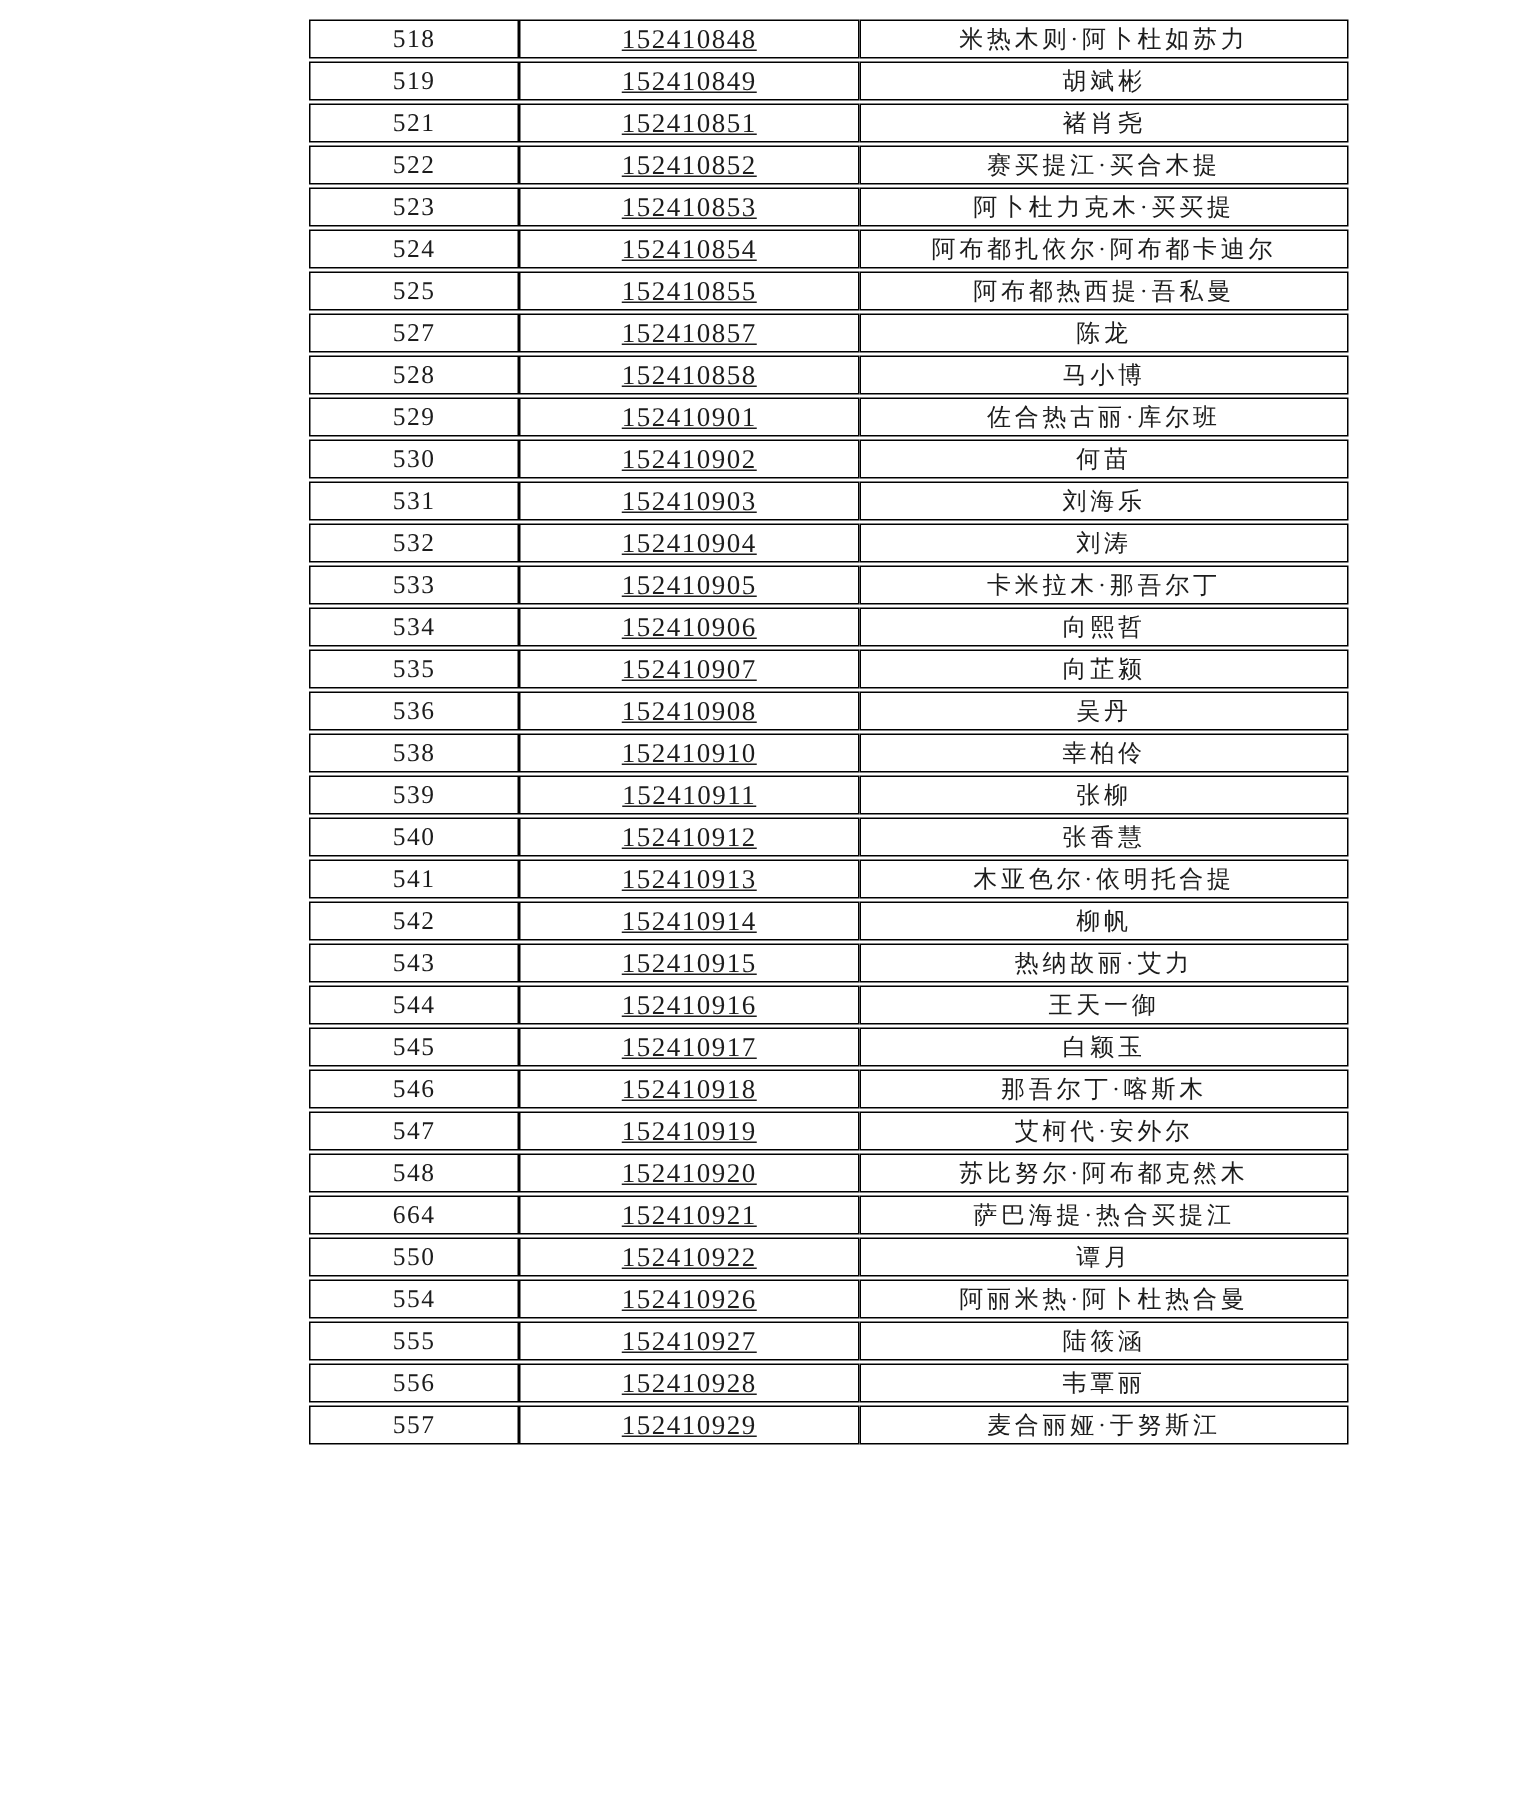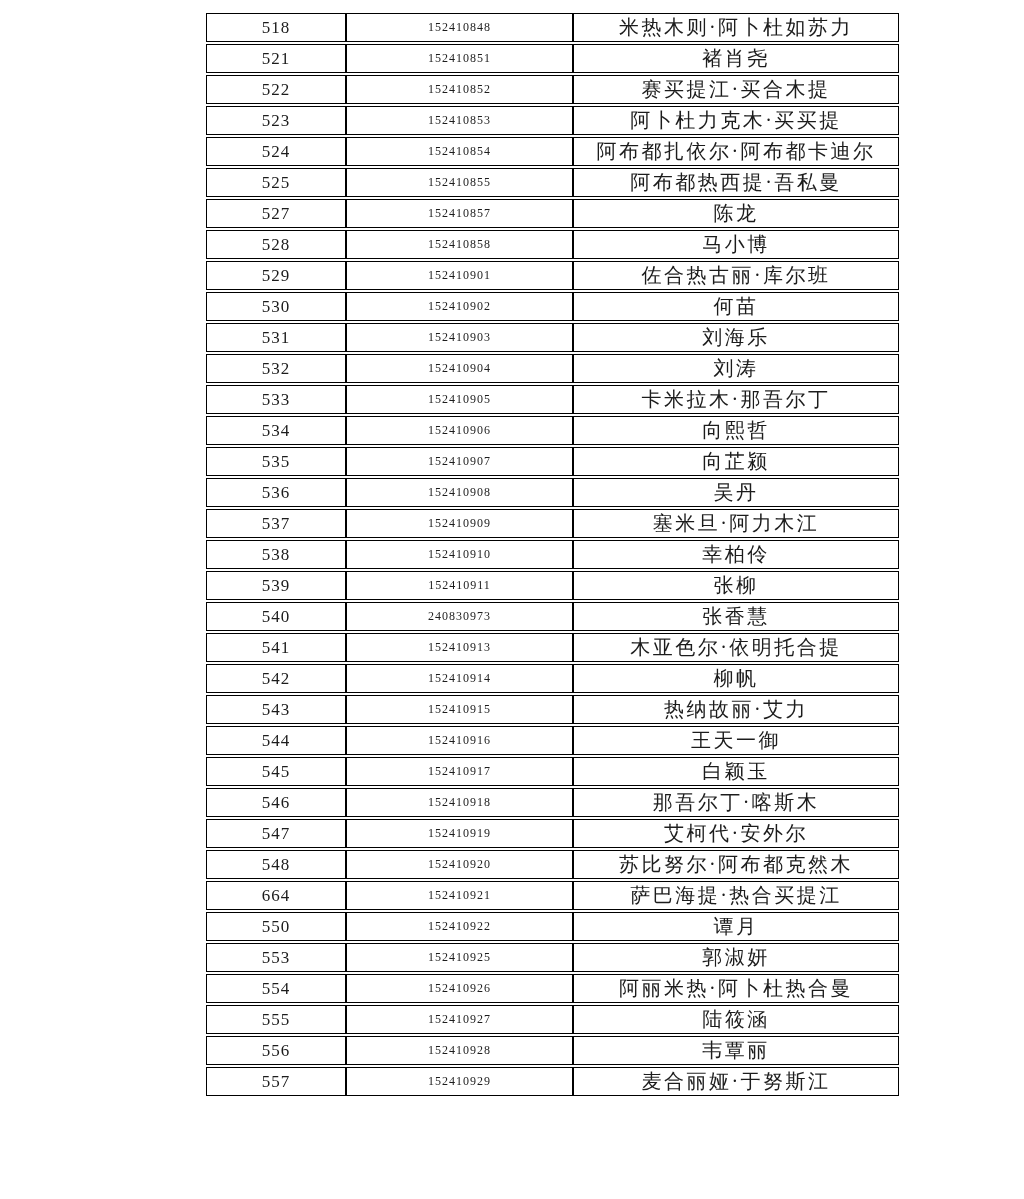--- a/index.html
+++ b/index.html
@@ -39,43 +39,49 @@
     white-space: nowrap;
     overflow: hidden;
   }
   td.col-seq {
     width: 134px;
     font-size: 17px;
     letter-spacing: 1px;
   }
   td.col-id {
     width: 221px;
-    font-size: 12px;
+    font-size: 18px;
     letter-spacing: 1px;
+    text-decoration: underline;
   }
   td.col-name {
     width: 320px;
-    font-size: 20px;
+    font-size: 16px;
     letter-spacing: 2.5px;
     margin-left: 24px;
   }
 </style>
 </head>
 <body>
 
 <div class="page">
   <div class="table-wrap">
     <table class="roster">
       <tbody>
           <tr>
             <td class="col-seq">518</td>
             <td class="col-id">152410848</td>
             <td class="col-name">米热木则·阿卜杜如苏力</td>
           </tr>
           <tr>
+            <td class="col-seq">519</td>
+            <td class="col-id">152410849</td>
+            <td class="col-name">胡斌彬</td>
+          </tr>
+          <tr>
             <td class="col-seq">521</td>
             <td class="col-id">152410851</td>
             <td class="col-name">褚肖尧</td>
           </tr>
           <tr>
             <td class="col-seq">522</td>
             <td class="col-id">152410852</td>
             <td class="col-name">赛买提江·买合木提</td>
           </tr>
           <tr>
@@ -137,37 +143,32 @@
             <td class="col-seq">535</td>
             <td class="col-id">152410907</td>
             <td class="col-name">向芷颍</td>
           </tr>
           <tr>
             <td class="col-seq">536</td>
             <td class="col-id">152410908</td>
             <td class="col-name">吴丹</td>
           </tr>
           <tr>
-            <td class="col-seq">537</td>
-            <td class="col-id">152410909</td>
-            <td class="col-name">塞米旦·阿力木江</td>
-          </tr>
-          <tr>
             <td class="col-seq">538</td>
             <td class="col-id">152410910</td>
             <td class="col-name">幸柏伶</td>
           </tr>
           <tr>
             <td class="col-seq">539</td>
             <td class="col-id">152410911</td>
             <td class="col-name">张柳</td>
           </tr>
           <tr>
             <td class="col-seq">540</td>
-            <td class="col-id">240830973</td>
+            <td class="col-id">152410912</td>
             <td class="col-name">张香慧</td>
           </tr>
           <tr>
             <td class="col-seq">541</td>
             <td class="col-id">152410913</td>
             <td class="col-name">木亚色尔·依明托合提</td>
           </tr>
           <tr>
             <td class="col-seq">542</td>
             <td class="col-id">152410914</td>
@@ -205,25 +206,20 @@
           </tr>
           <tr>
             <td class="col-seq">664</td>
             <td class="col-id">152410921</td>
             <td class="col-name">萨巴海提·热合买提江</td>
           </tr>
           <tr>
             <td class="col-seq">550</td>
             <td class="col-id">152410922</td>
             <td class="col-name">谭月</td>
-          </tr>
-          <tr>
-            <td class="col-seq">553</td>
-            <td class="col-id">152410925</td>
-            <td class="col-name">郭淑妍</td>
           </tr>
           <tr>
             <td class="col-seq">554</td>
             <td class="col-id">152410926</td>
             <td class="col-name">阿丽米热·阿卜杜热合曼</td>
           </tr>
           <tr>
             <td class="col-seq">555</td>
             <td class="col-id">152410927</td>
             <td class="col-name">陆筱涵</td>

